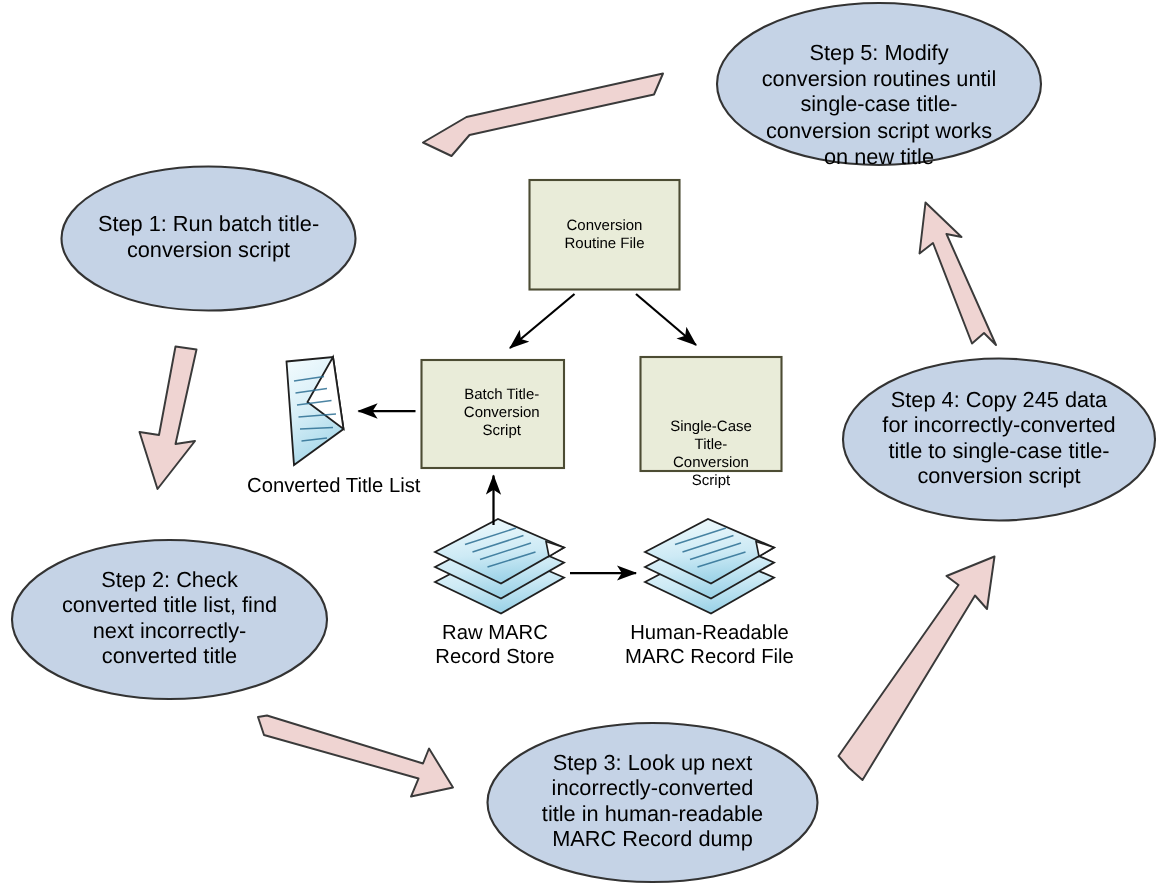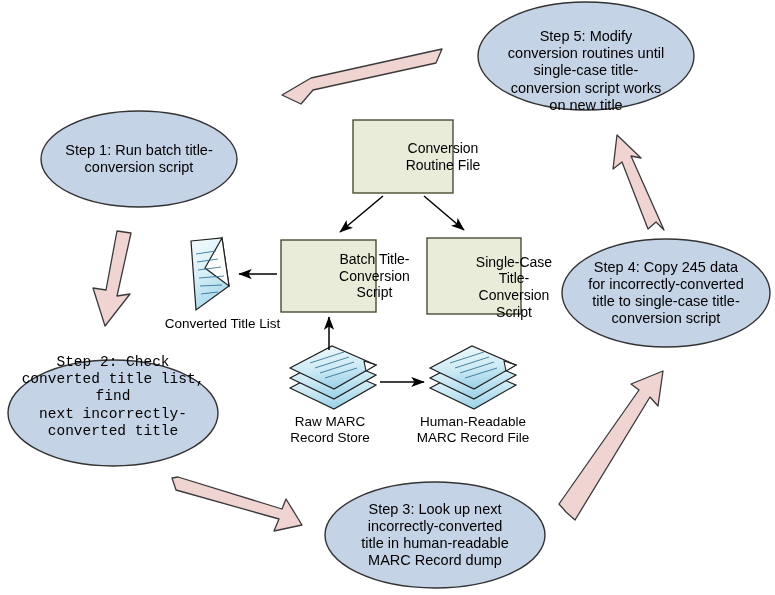--- a/index.html
+++ b/index.html
@@ -30,22 +30,21 @@
     color: #000000;
     font-family: "Liberation Sans", sans-serif;
     line-height: 1.18;
     white-space: pre-line;
     pointer-events: none;
   }
   .ellipse-label {
     font-size: 14.5px;
   }
   .box-label {
-    font-size: 14px;
-    margin-left: 40px;
+    font-size: 10px;
   }
   .icon-label {
     font-size: 13.5px;
   }
   .ellipse-label, .box-label, .icon-label {
     display: flex;
     align-items: center;
     justify-content: center;
   }
 </style>
@@ -139,21 +138,21 @@
     <polygon points="172,478 176,490 279,519 274,531 302,525 286,499 282,509 178,477" fill="#efd4d2" stroke="#3a3a3a" stroke-width="1.3" stroke-linejoin="round"></polygon>
 
     <polygon points="566,512 575,520 650,397 658,406 663,371 631,384 639,390 559,504" fill="#efd4d2" stroke="#3a3a3a" stroke-width="1.3" stroke-linejoin="round"></polygon>
 
     <polygon points="656,222 664,230 631,156 641,158 617,135 613,169 622,162 648,229" fill="#efd4d2" stroke="#3a3a3a" stroke-width="1.3" stroke-linejoin="round"></polygon>
   </svg>
 
   <div class="node-label ellipse-label" style="left:41px; top:131px; width:196px; height:56px;">Step 1: Run batch title-
 conversion script</div>
 
-  <div class="node-label ellipse-label" style="left:8px; top:352px; width:210px; height:90px;font-family:Liberation Mono, monospace;">Step 2: Check
+  <div class="node-label ellipse-label" style="left:8px; top:368px; width:210px; height:90px;">Step 2: Check
 converted title list, find
 next incorrectly-
 converted title</div>
 
   <div class="node-label ellipse-label" style="left:325px; top:490px; width:220px; height:90px;">Step 3: Look up next
 incorrectly-converted
 title in human-readable
 MARC Record dump</div>
 
   <div class="node-label ellipse-label" style="left:562px; top:248px; width:208px; height:90px;">Step 4: Copy 245 data
@@ -167,21 +166,21 @@
 conversion script works
 on new title</div>
 
   <div class="node-label box-label" style="left:353px; top:120px; width:100px; height:73px;">Conversion
 Routine File</div>
 
   <div class="node-label box-label" style="left:281px; top:240px; width:107px; height:72px;">Batch Title-
 Conversion
 Script</div>
 
-  <div class="node-label box-label" style="left:427px; top:240px; width:94px; height:94px;">Single-Case
+  <div class="node-label box-label" style="left:427px; top:256px; width:94px; height:94px;">Single-Case
 Title-
 Conversion
 Script</div>
 
   <div class="node-label icon-label" style="left:268px; top:412px; width:124px; height:36px;">Raw MARC
 Record Store</div>
 
   <div class="node-label icon-label" style="left:140px; top:315px; width:165px; height:18px;">Converted Title List</div>
 
   <div class="node-label icon-label" style="left:399px; top:412px; width:148px; height:36px;">Human-Readable

